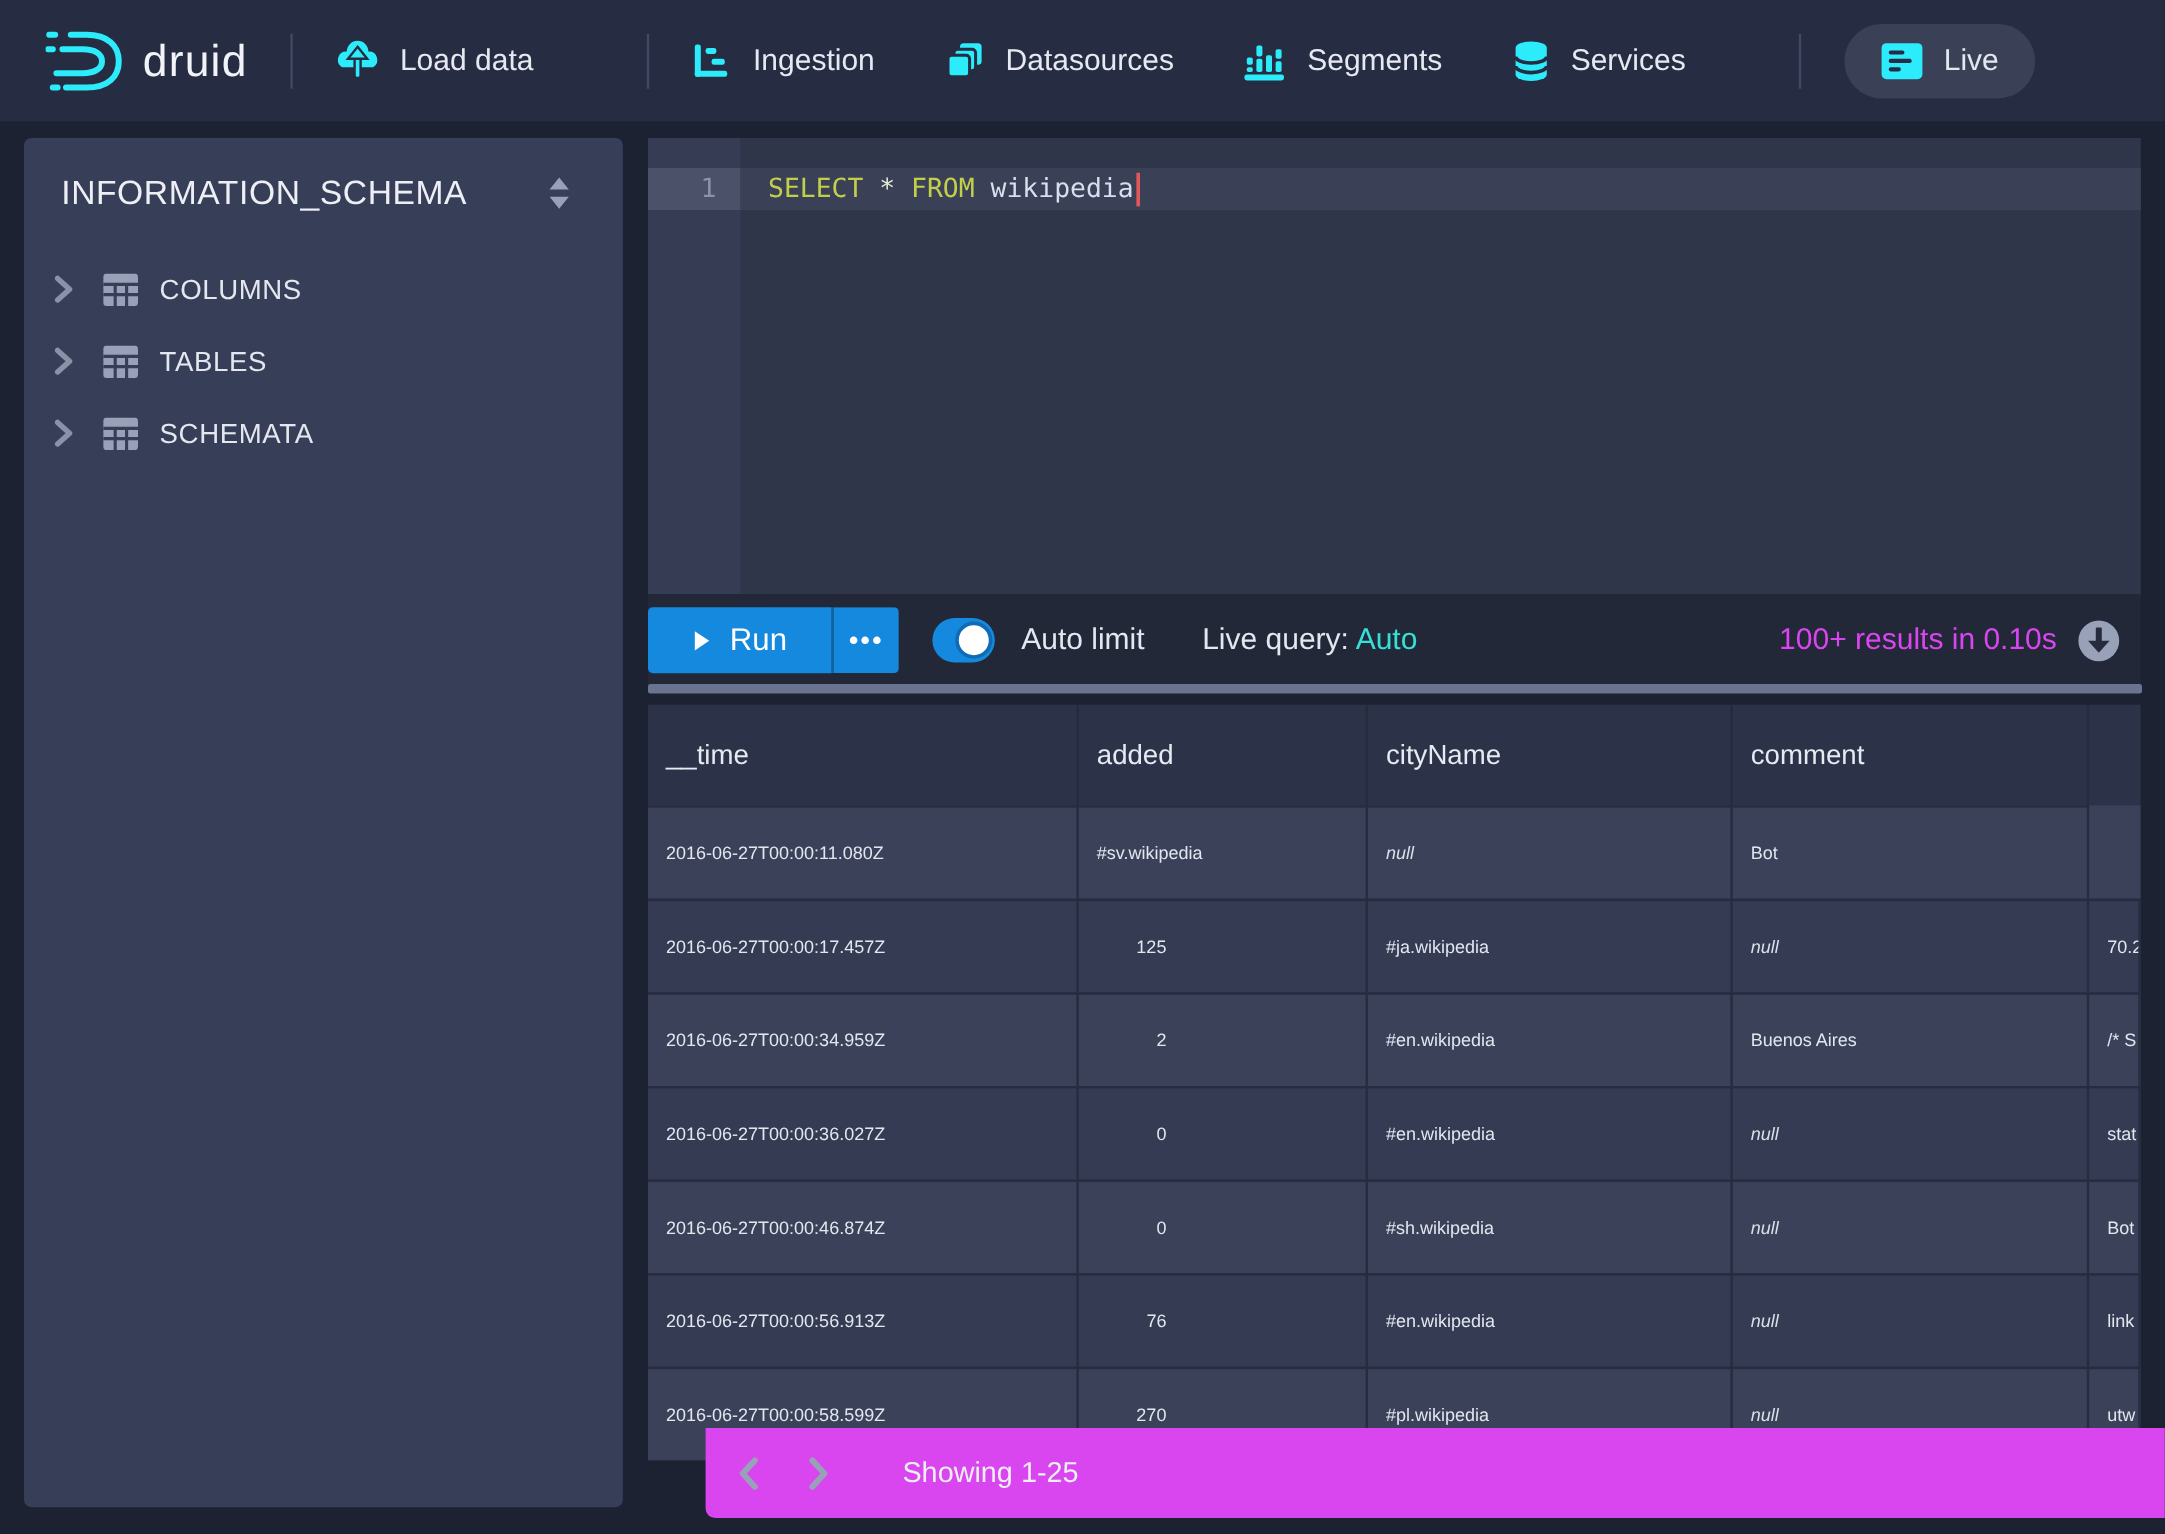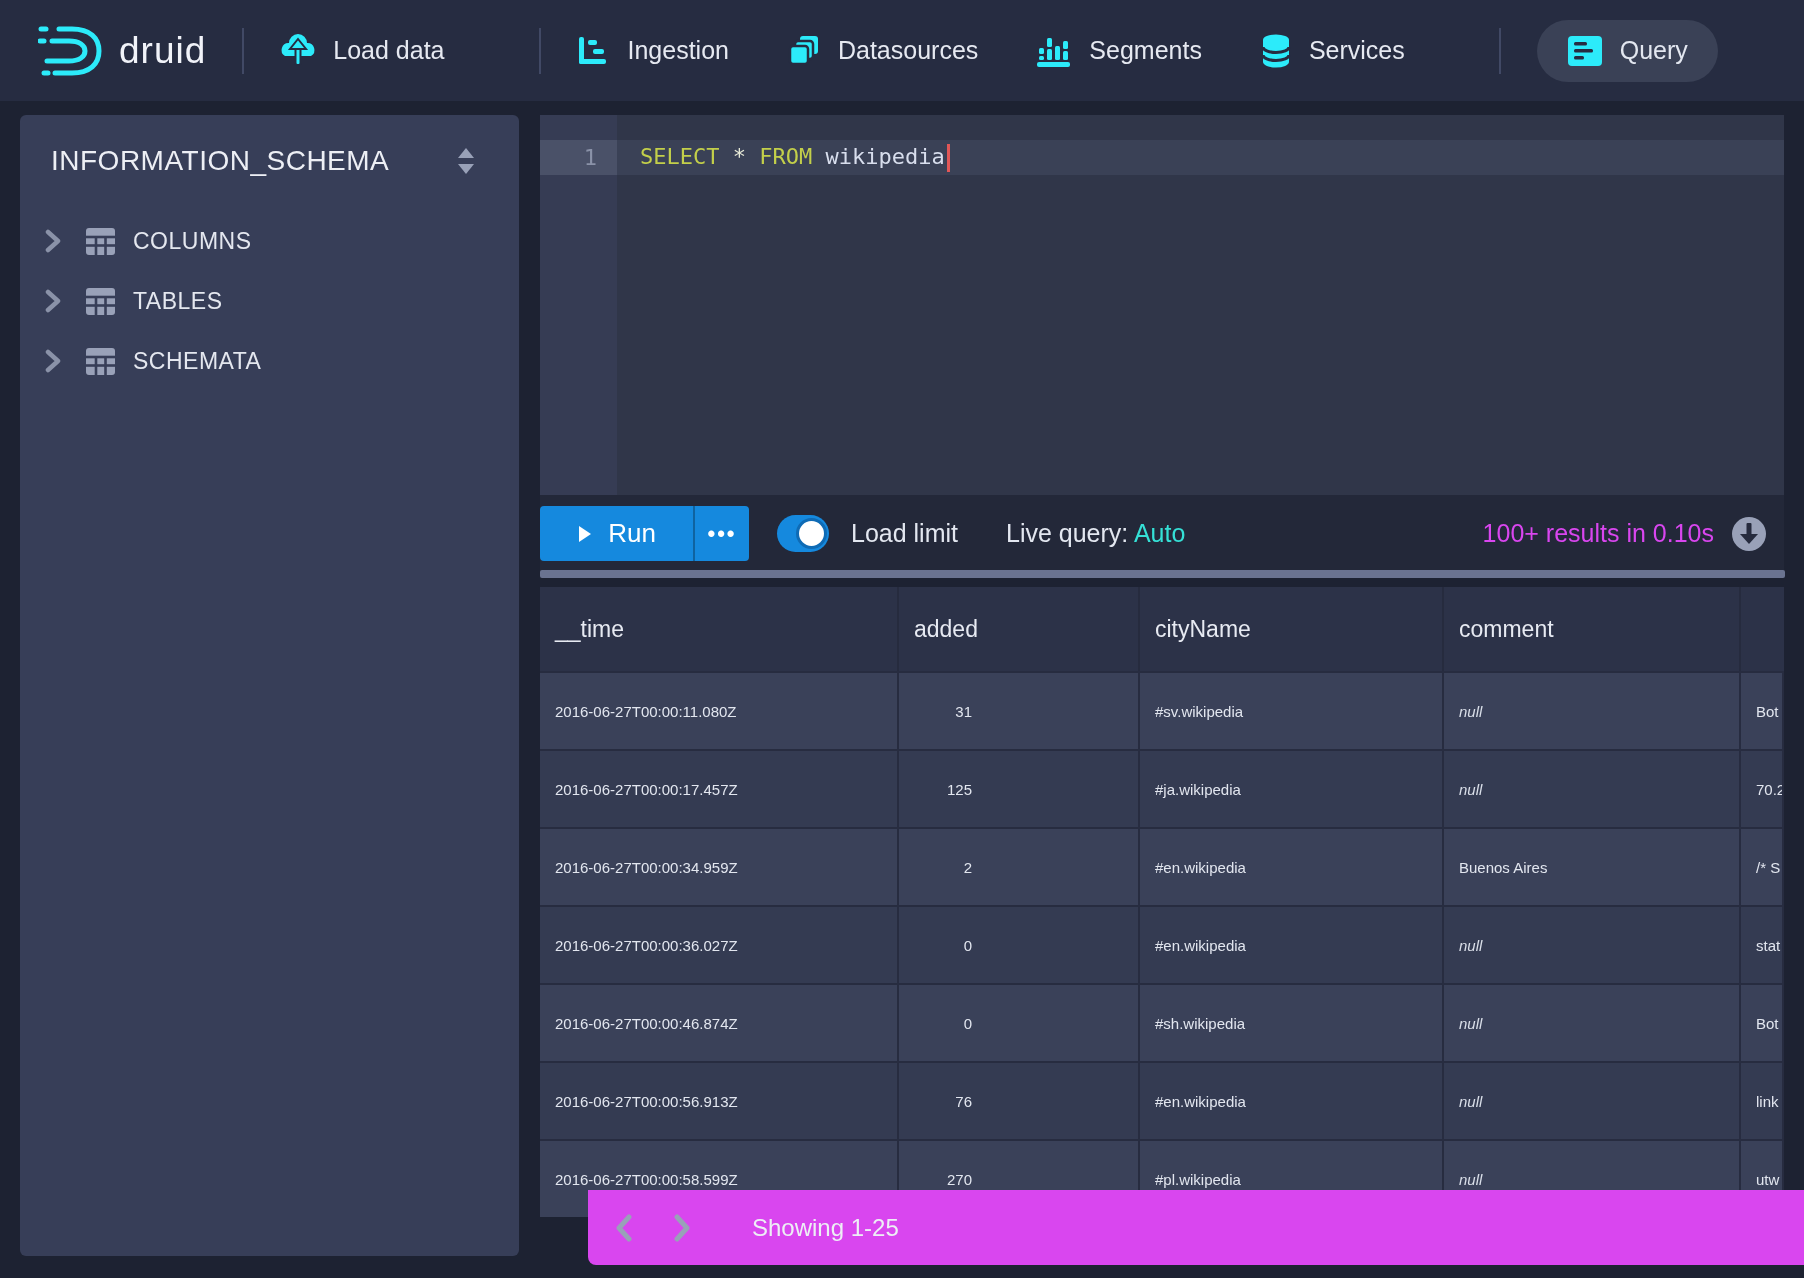--- a/index.html
+++ b/index.html
@@ -190,21 +190,21 @@
     <span class="icn">
       <svg width="36" height="32" viewBox="0 0 36 32">
         <rect x="1" y="1" width="34" height="30" rx="4" fill="#2CEBFA"></rect>
         <g fill="#262C41">
           <rect x="7" y="7" width="13" height="3.5" rx="1.5"></rect>
           <rect x="7" y="14" width="19" height="3.5" rx="1.5"></rect>
           <rect x="7" y="21" width="10" height="3.5" rx="1.5"></rect>
         </g>
       </svg>
     </span>
-    <span>Query</span>
+    <span>Live</span>
   </div>
 </div>
 
 <div class="sidebar">
   <div class="sidebar-head">
     <span class="sidebar-title">INFORMATION_SCHEMA</span>
     <span>
       <svg width="22" height="30" viewBox="0 0 22 30">
         <g fill="#99A1B8">
           <path d="M11 2 l8 10 h-16 z"></path>
@@ -292,21 +292,21 @@
         </svg>
     </span>
     <span>Run</span>
   </div>
   <div class="more-btn">
     <span>•••</span>
   </div>
   <div class="switch">
     <div class="knob"></div>
   </div>
-  <span class="auto-limit-label">Load limit</span>
+  <span class="auto-limit-label">Auto limit</span>
   <span class="live-query">
     <span>Live query:</span>
     <span class="val">Auto</span>
   </span>
   <div class="run-right">
     <span class="results-summary">100+ results in 0.10s</span>
     <span class="dl-btn">
       <svg width="38" height="38" viewBox="0 0 38 38">
         <circle cx="19" cy="19" r="17" fill="#99A1B8"></circle>
         <g fill="#262B3E">
@@ -323,21 +323,20 @@
 <div class="results">
   <div class="tgrid thead">
     <div class="th">__time</div>
     <div class="th">added</div>
     <div class="th">cityName</div>
     <div class="th">comment</div>
   </div>
 
   <div class="tgrid tr odd">
     <div class="td">2016-06-27T00:00:11.080Z</div>
-    <div class="td num">31</div>
     <div class="td">#sv.wikipedia</div>
     <div class="td null-val">null</div>
     <div class="td">Bot</div>
   </div>
   <div class="tgrid tr even">
     <div class="td">2016-06-27T00:00:17.457Z</div>
     <div class="td num">125</div>
     <div class="td">#ja.wikipedia</div>
     <div class="td null-val">null</div>
     <div class="td">70.2</div>

